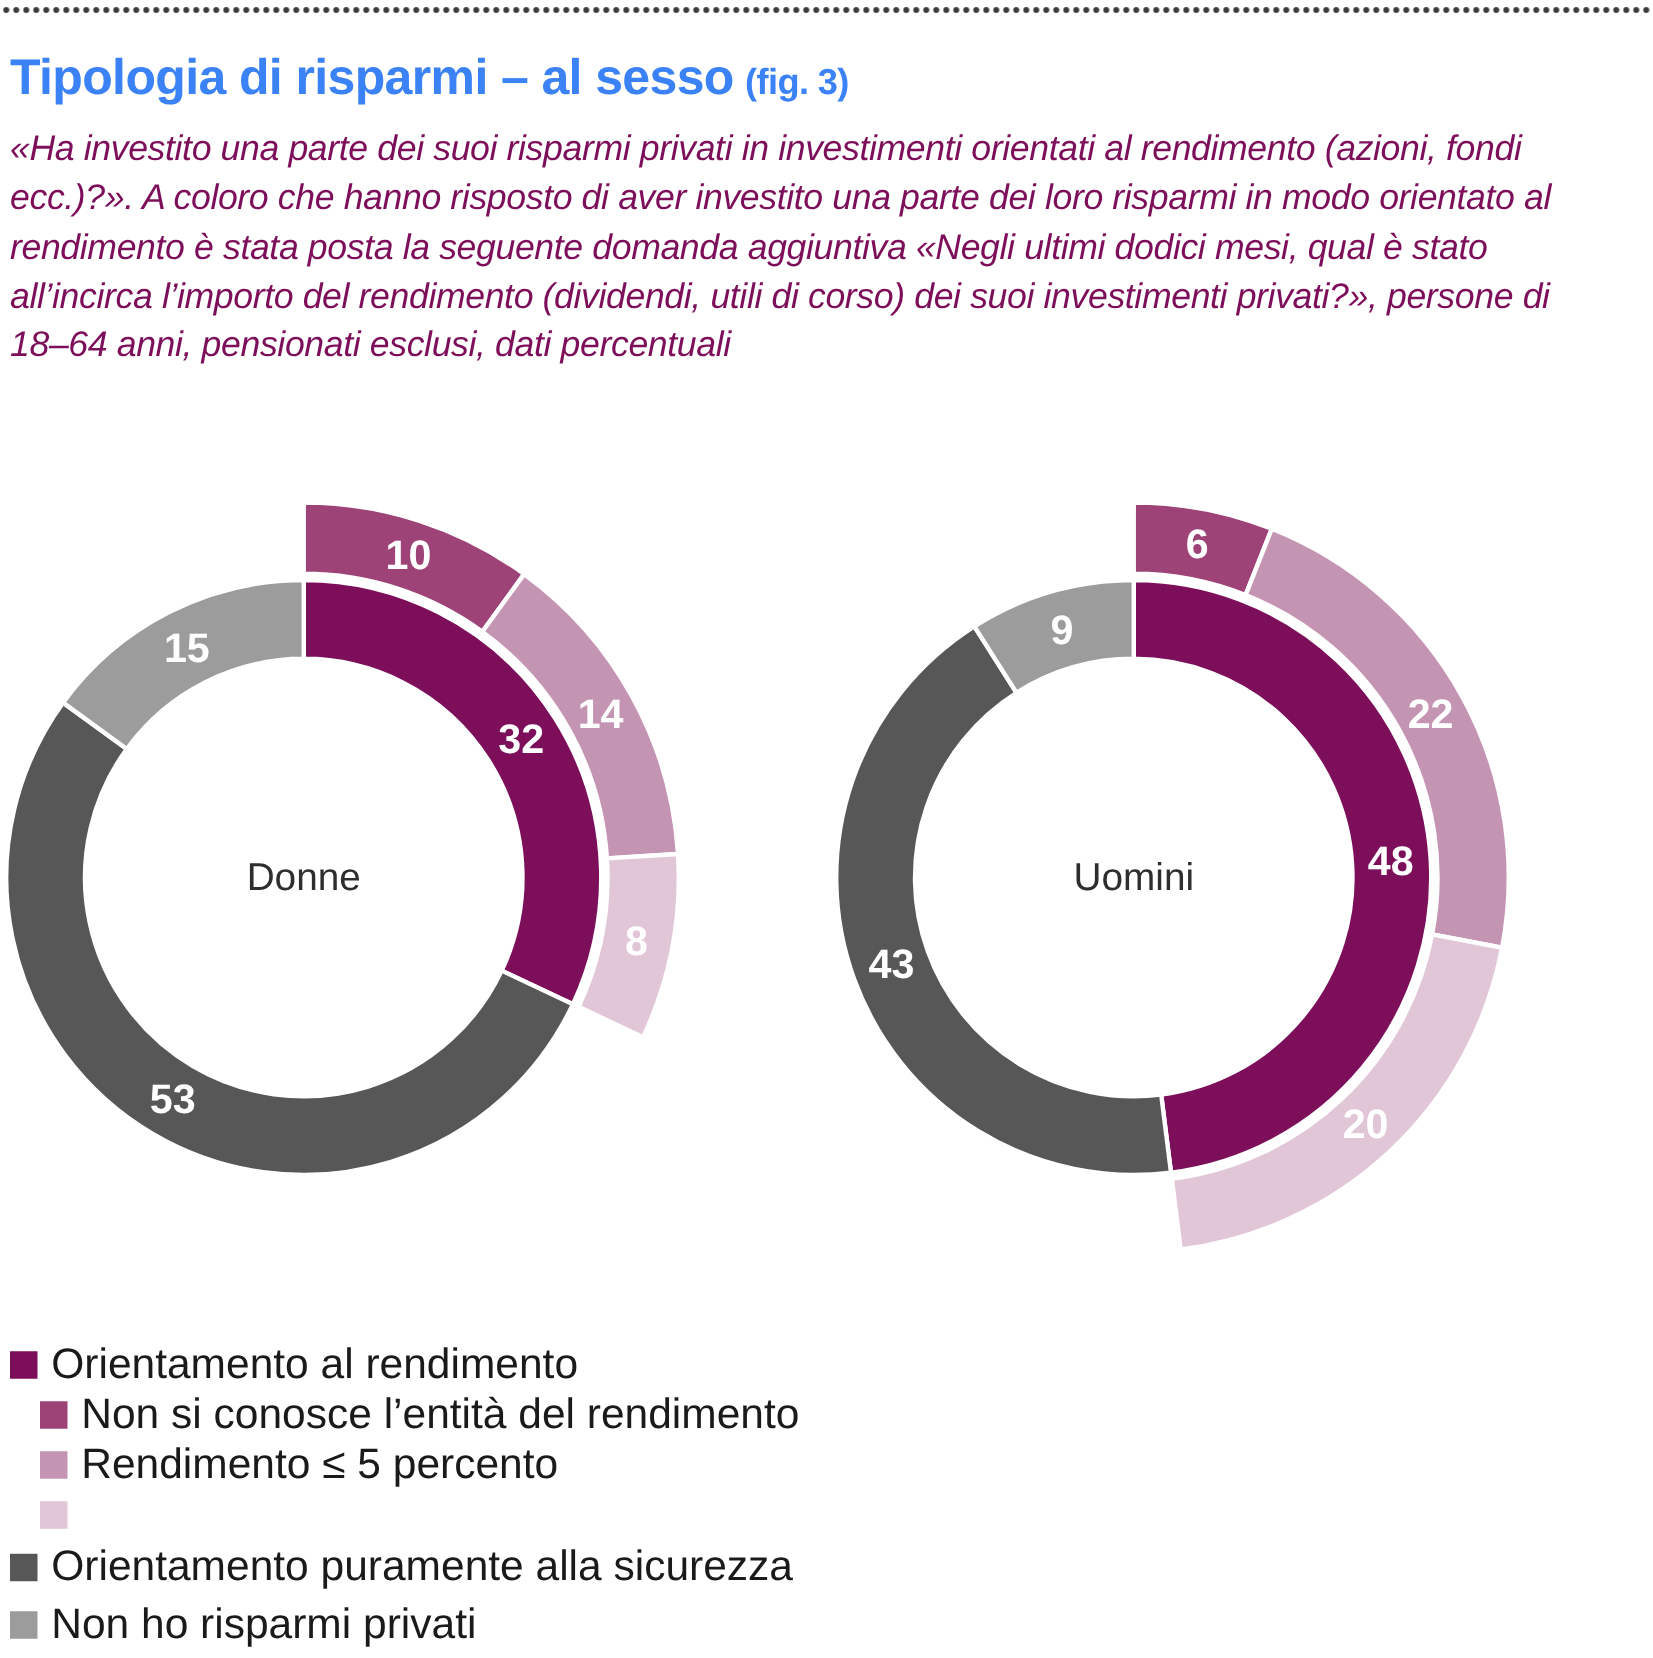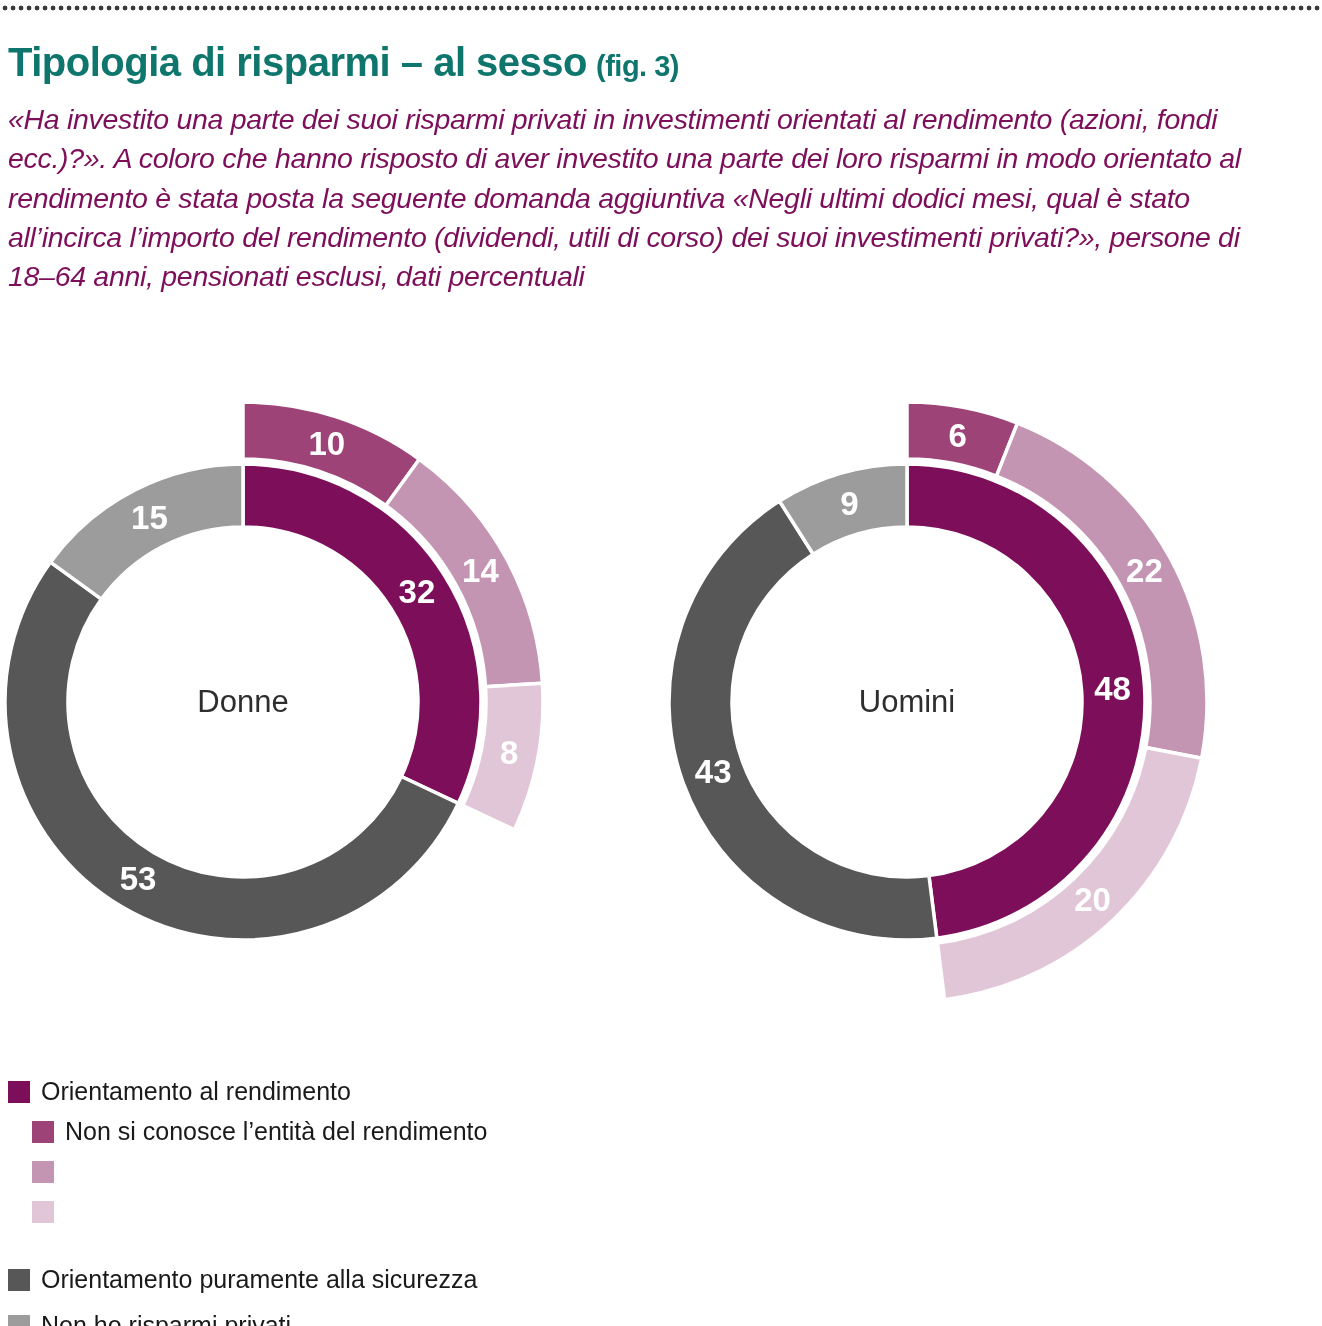--- a/index.html
+++ b/index.html
@@ -10,39 +10,39 @@
     overflow:hidden;
     font-family:"Liberation Sans",sans-serif;
   }
   .dotted-rule{
     position:absolute;left:2px;top:5px;width:1318px;height:6px;
     background-image:radial-gradient(circle at 3px 3px,#3c3c3c 2.1px,rgba(0,0,0,0) 2.7px);
     background-size:8px 6px;background-repeat:repeat-x;
   }
   .fig-title{
     position:absolute;left:8px;top:40px;margin:0;
-    color:#0f766e;font-weight:bold;font-size:40px;line-height:1.1;
+    color:#3b82f6;font-weight:bold;font-size:40px;line-height:1.1;
     letter-spacing:-0.5px;white-space:nowrap;
   }
   .fig-number{font-size:29px;font-weight:bold;margin-left:9px;}
   .fig-desc{
     position:absolute;left:8px;top:100px;margin:0;width:1268px;
     color:#7d0e5a;font-weight:normal;font-style:italic;
     font-size:28.5px;line-height:1.38;letter-spacing:-0.3px;
   }
   .charts-svg{position:absolute;left:0;top:380px;}
   .seg-label{font-family:"Liberation Sans",sans-serif;font-size:33px;font-weight:bold;fill:#ffffff;text-anchor:middle;}
   .center-label{font-family:"Liberation Sans",sans-serif;font-size:31px;fill:#2e2e2e;text-anchor:middle;}
   .legend{position:absolute;left:8px;top:1078px;width:900px;}
   .legend-row{display:flex;align-items:center;height:27px;margin-bottom:13px;}
   .legend-row.indent{margin-left:24px;}
-  .legend-row.group-gap{margin-top:41px;text-align:right;}
+  .legend-row.group-gap{margin-top:15px;text-align:right;}
   .legend-row.small-gap{margin-top:19px;}
   .swatch{width:22px;height:22px;flex:0 0 22px;margin-right:11px;}
-  .legend-label{font-size:25px;color:#1a1a1a;line-height:27px;white-space:nowrap;}
+  .legend-label{font-size:34px;color:#1a1a1a;line-height:27px;white-space:nowrap;}
 </style>
 </head>
 <body>
 
 <div class="page">
 
   <div class="dotted-rule"></div>
 
   <h1 class="fig-title"><span>Tipologia di risparmi – al sesso</span><span class="fig-number">(fig. 3)</span></h1>
 
@@ -81,20 +81,21 @@
     <div class="legend-row">
       <span class="swatch" style="background: rgb(125, 14, 90);"></span>
       <span class="legend-label">Orientamento al rendimento</span>
     </div>
     <div class="legend-row indent">
       <span class="swatch" style="background: rgb(158, 67, 119);"></span>
       <span class="legend-label">Non si conosce l’entità del rendimento</span>
     </div>
     <div class="legend-row indent">
       <span class="swatch" style="background: rgb(196, 149, 179);"></span>
+      <span class="legend-label">Rendimento ≤ 5 percento</span>
     </div>
     <div class="legend-row indent">
       <span class="swatch" style="background: rgb(225, 198, 216);"></span>
     </div>
     <div class="legend-row group-gap">
       <span class="swatch" style="background: rgb(87, 87, 87);"></span>
       <span class="legend-label">Orientamento puramente alla sicurezza</span>
     </div>
     <div class="legend-row small-gap">
       <span class="swatch" style="background: rgb(156, 156, 156);"></span>

